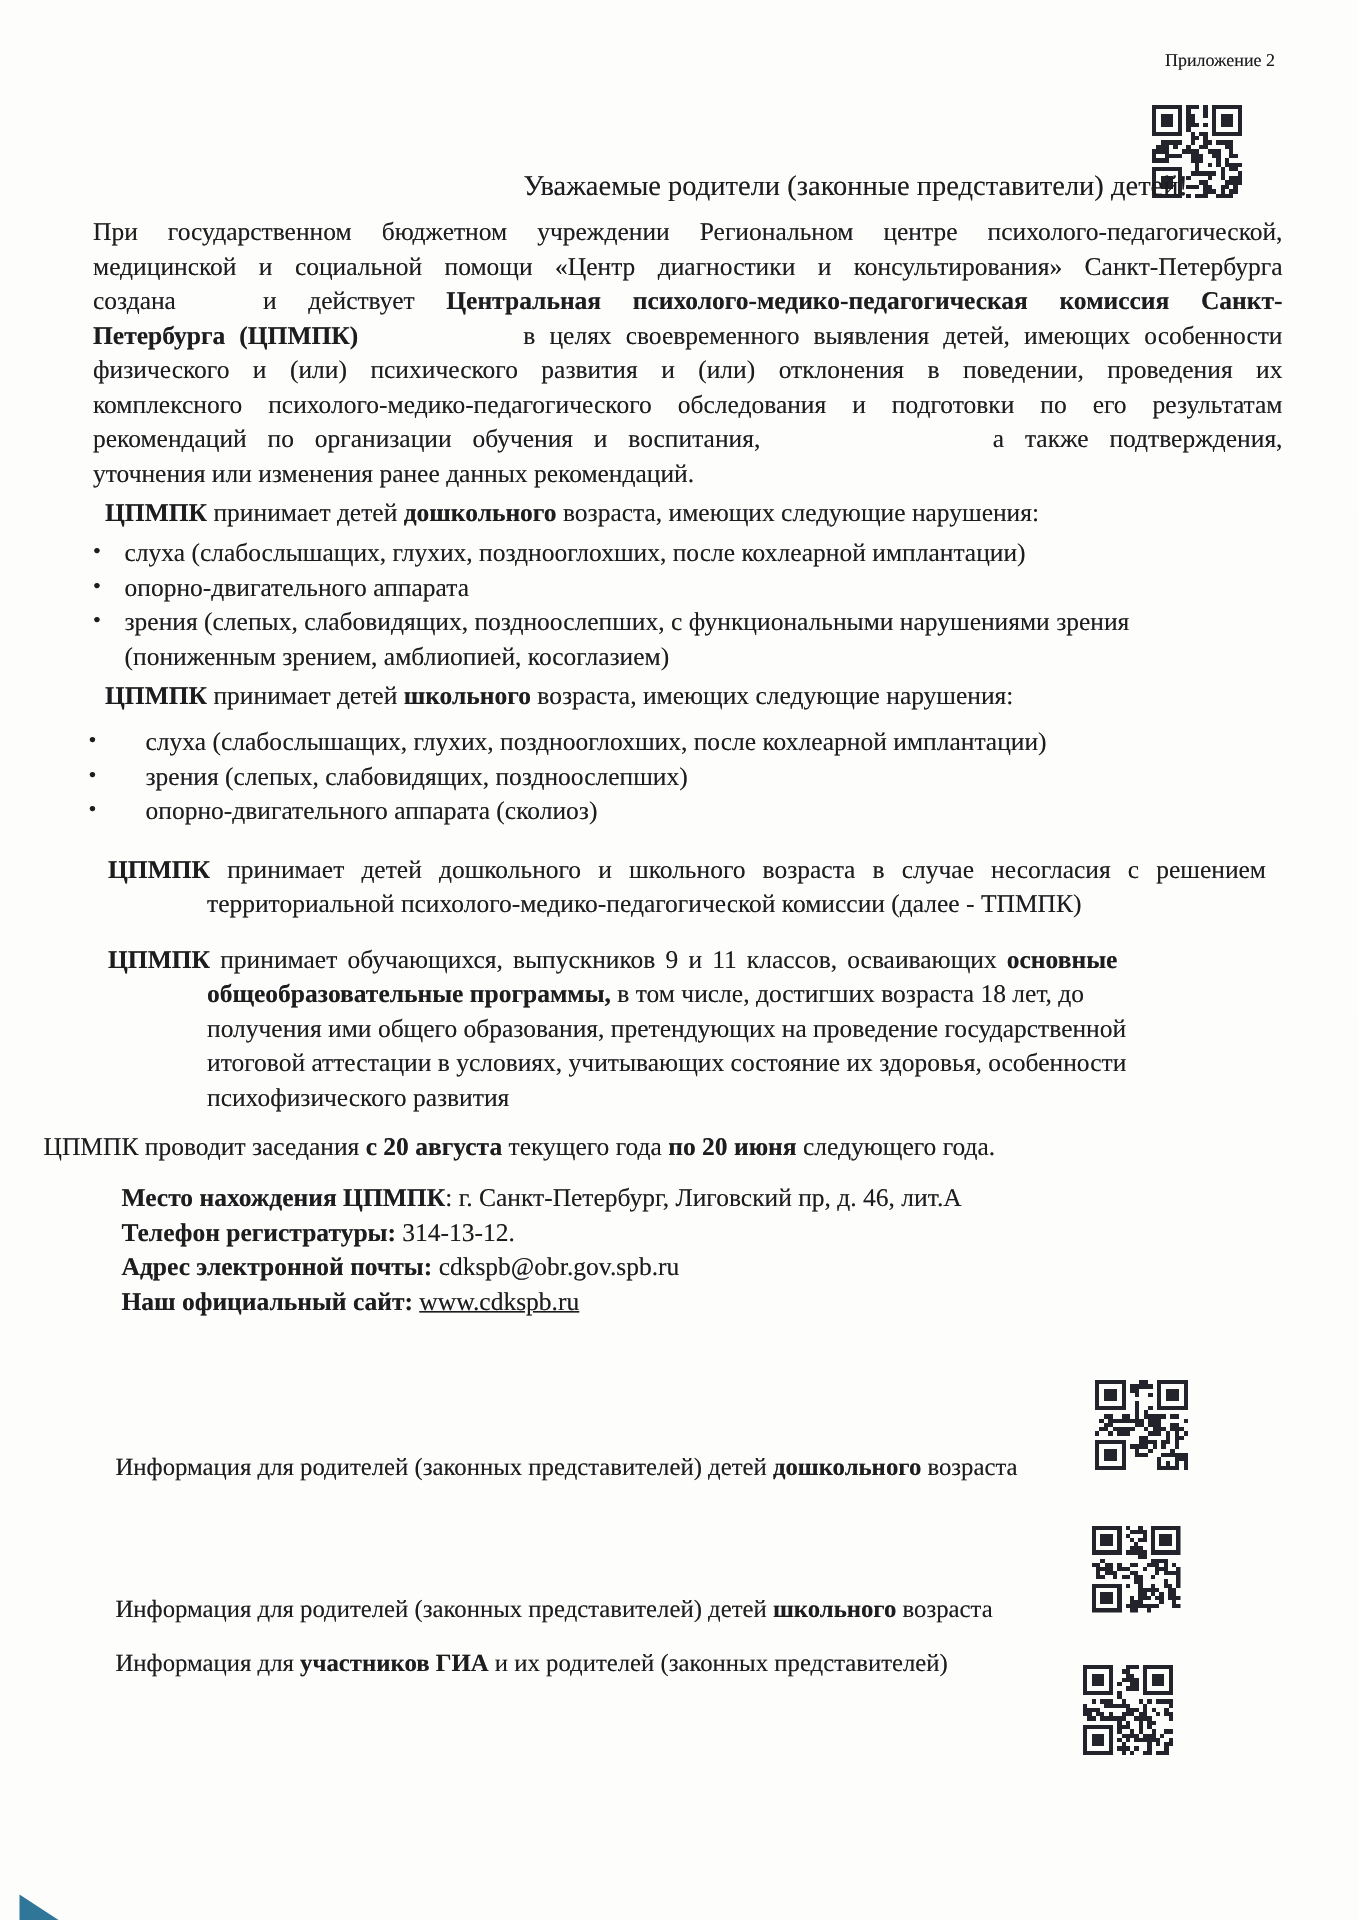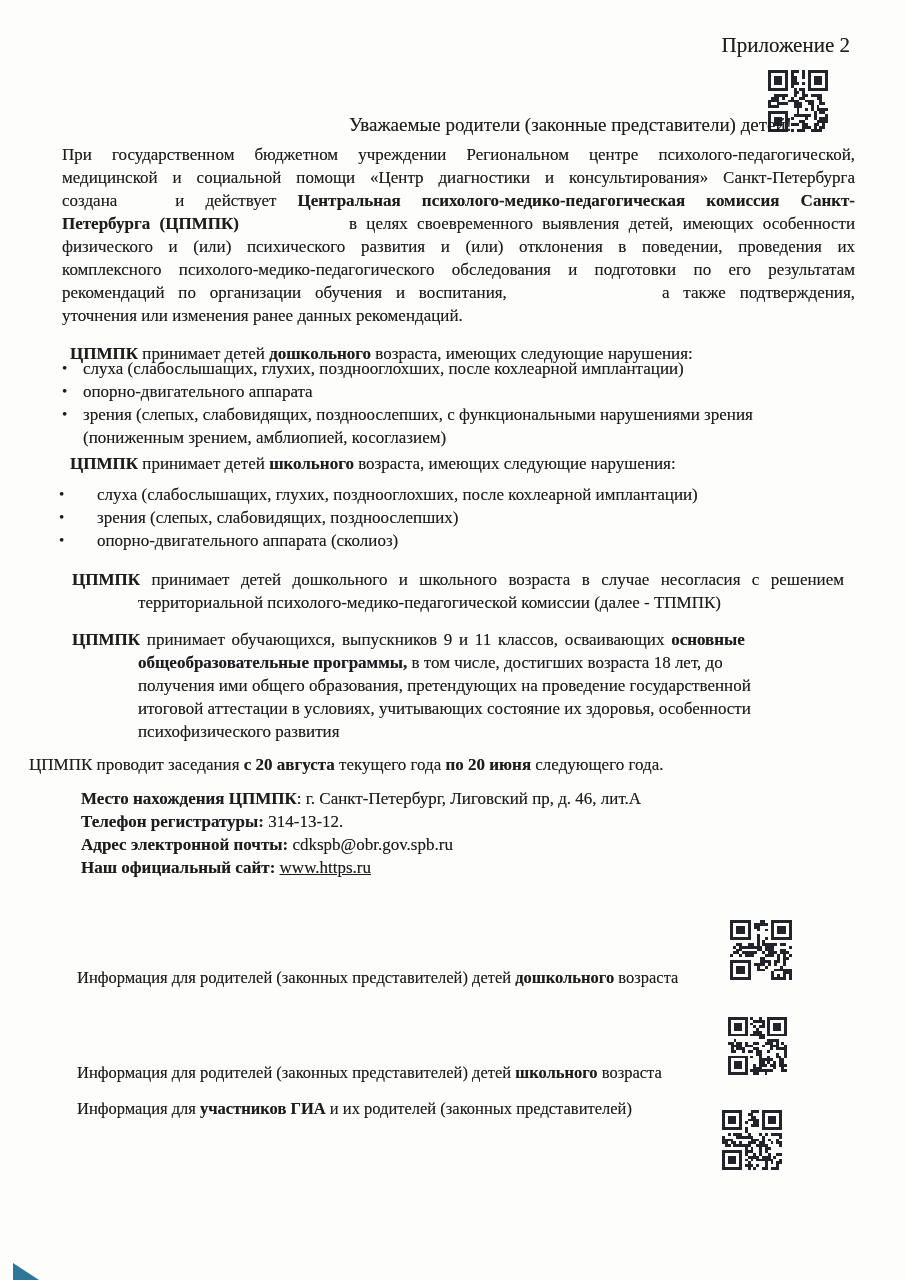--- a/index.html
+++ b/index.html
@@ -7,28 +7,28 @@
     position:relative;width:905px;height:1280px;margin:0 auto;
     background:#fdfdfc;color:#1d1d20;overflow:hidden;
     font-family:"Liberation Serif","DejaVu Serif",serif;
     text-shadow:0 0 .4px rgba(20,20,20,.5);
   }
   .block{position:absolute;font-size:17px;line-height:23px;}
   .line{min-height:23px;}
   .b{font-weight:bold;}
   .u{text-decoration:underline;}
   .gap{display:inline-block;height:1px;}
-  .annex{position:absolute;top:33px;left:620px;width:230px;text-align:right;font-size:21px;}
+  .annex{position:absolute;top:33px;left:620px;width:230px;text-align:right;font-size:12px;}
   .heading{position:absolute;top:112px;left:62px;width:730px;text-align:right;font-size:19px;line-height:25px;}
   .intro{top:143px;left:62px;width:793px;}
   .justify-block .line{text-align:justify;text-align-last:justify;}
   .justify-block .line:last-child{text-align:left;text-align-last:left;}
   .justify-first .line:first-child{text-align:justify;text-align-last:justify;}
   .hang .line + .line{padding-left:66px;}
-  .sec-pre-title{top:330px;left:70px;margin-top:12px;}
+  .sec-pre-title{top:330px;left:70px;}
   .list1{top:357px;left:62px;width:800px;}
   .sec-sch-title{top:452px;left:70px;}
   .list2{top:483px;left:59px;width:800px;}
   .blist .li{position:relative;}
   .list1 .li{padding-left:21px;}
   .list2 .li{padding-left:38px;}
   .blist .li::before{content:"\2022";position:absolute;left:0;top:0;font-size:15px;}
   .disagreement{top:568px;left:72px;width:772px;}
   .gia{top:628px;left:72px;width:772px;}
   .wide-first .line:first-child{word-spacing:2.5px;}
@@ -247,21 +247,21 @@
       <div class="line"><span>итоговой аттестации в условиях, учитывающих состояние их здоровья, особенности</span></div>
       <div class="line"><span>психофизического развития</span></div>
     </div>
 
   <div class="block schedule"><span>ЦПМПК проводит заседания </span><span class="b">с 20 августа</span><span> текущего года </span><span class="b">по 20 июня</span><span> следующего года.</span></div>
 
   <div class="block contacts">
       <div class="line"><span class="b">Место нахождения ЦПМПК</span><span>: г. Санкт-Петербург, Лиговский пр, д. 46, лит.А</span></div>
       <div class="line"><span class="b">Телефон регистратуры:</span><span> 314-13-12.</span></div>
       <div class="line"><span class="b">Адрес электронной почты:</span><span> cdkspb@obr.gov.spb.ru</span></div>
-      <div class="line"><span class="b">Наш официальный сайт:</span><span> </span><span class="u">www.https.ru</span></div>
+      <div class="line"><span class="b">Наш официальный сайт:</span><span> </span><span class="u">www.cdkspb.ru</span></div>
     </div>
 
   <div class="qr qr2"><svg viewBox="0 0 21 21" width="100%" height="100%" preserveAspectRatio="none" shape-rendering="crispEdges" fill="#23232b">
         <rect x="10" y="0" width="1" height="1"></rect>
         <rect x="11" y="0" width="1" height="1"></rect>
         <rect x="8" y="1" width="1" height="1"></rect>
         <rect x="9" y="1" width="1" height="1"></rect>
         <rect x="10" y="1" width="1" height="1"></rect>
         <rect x="11" y="1" width="1" height="1"></rect>
         <rect x="12" y="1" width="1" height="1"></rect>

